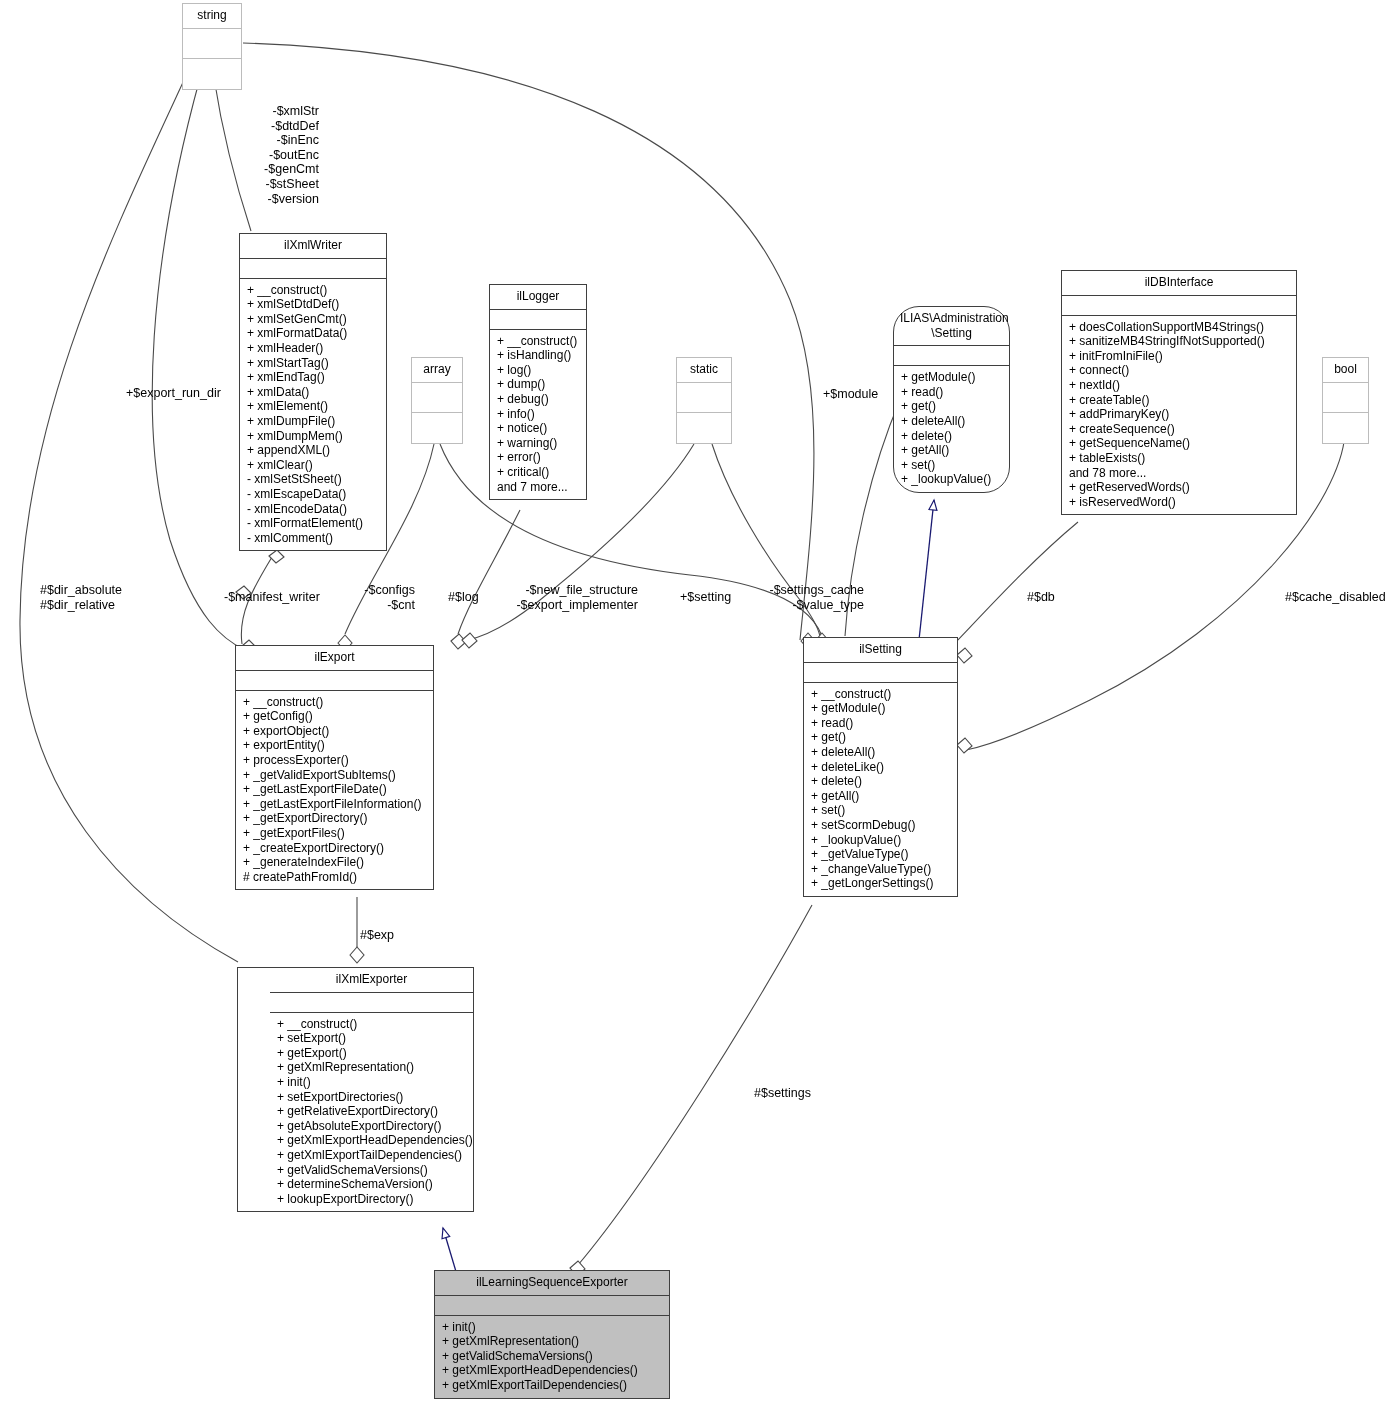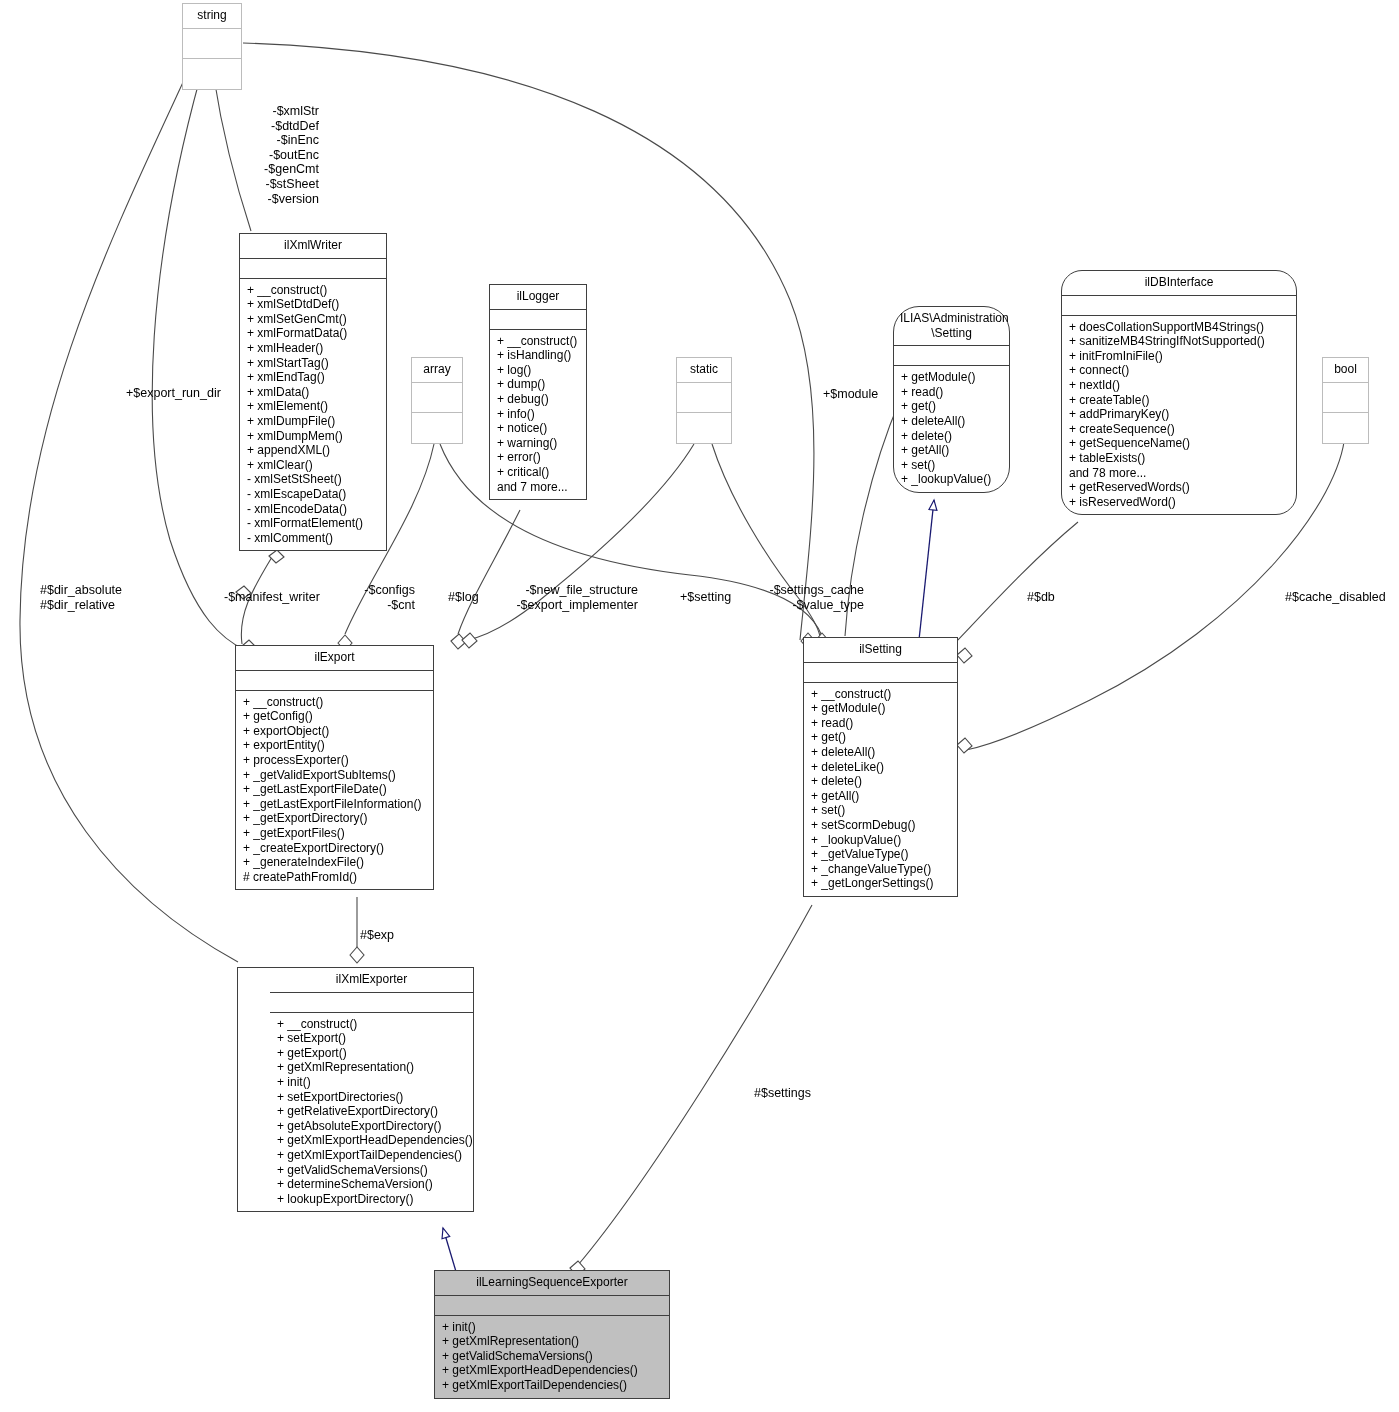--- a/index.html
+++ b/index.html
@@ -218,21 +218,21 @@
         <div>+ read()</div>
         <div>+ get()</div>
         <div>+ deleteAll()</div>
         <div>+ delete()</div>
         <div>+ getAll()</div>
         <div>+ set()</div>
         <div>+ _lookupValue()</div>
       </div>
   </div>
 
-  <div class="node" style="left:1061px; top:270px; width:236px;border-radius:21px;">
+  <div class="node" style="left:1061px; top:270px; width:236px;">
     <div class="title">ilDBInterface</div>
     <div class="attrs empty"></div>
     <div class="ops">
         <div>+ doesCollationSupportMB4Strings()</div>
         <div>+ sanitizeMB4StringIfNotSupported()</div>
         <div>+ initFromIniFile()</div>
         <div>+ connect()</div>
         <div>+ nextId()</div>
         <div>+ createTable()</div>
         <div>+ addPrimaryKey()</div>

